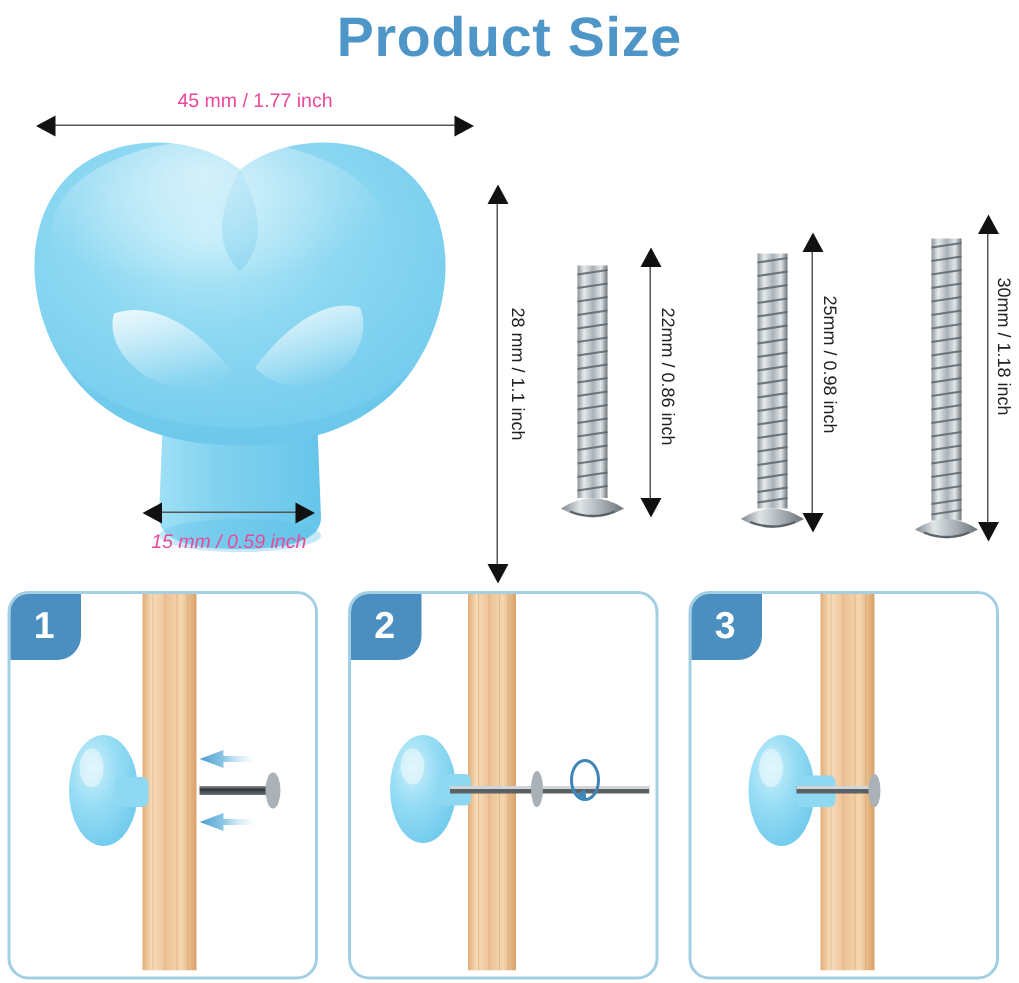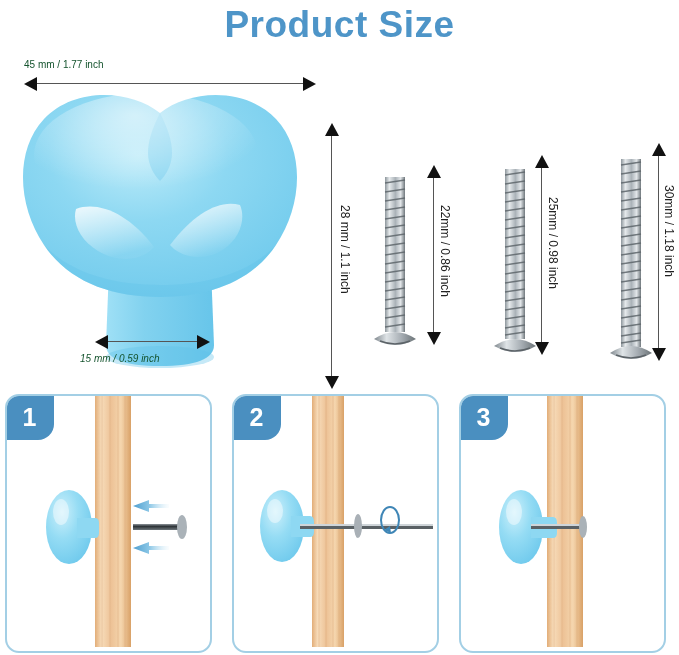--- a/index.html
+++ b/index.html
@@ -24,21 +24,21 @@
   .hdim{position:absolute;height:14px;}
   .hdim .bar{
     position:absolute;left:10px;right:10px;top:6px;height:1px;background:#555;
   }
   .hdim .ar{
     position:absolute;top:0px;width:0;height:0;
     border-top:7px solid transparent;border-bottom:7px solid transparent;
   }
   .hdim .ar.l{left:0;border-right:13px solid #111;}
   .hdim .ar.r{right:0;border-left:13px solid #111;}
-  .hlabel{position:absolute;font-size:10px;color:#14532d;white-space:nowrap;text-align:left;}
+  .hlabel{position:absolute;font-size:13px;color:#ec4899;white-space:nowrap;text-align:center;}
 
   
   .vdim{position:absolute;width:14px;}
   .vdim .bar{
     position:absolute;top:10px;bottom:10px;left:6px;width:1px;background:#555;
   }
   .vdim .ar{
     position:absolute;left:0;width:0;height:0;
     border-left:7px solid transparent;border-right:7px solid transparent;
   }

